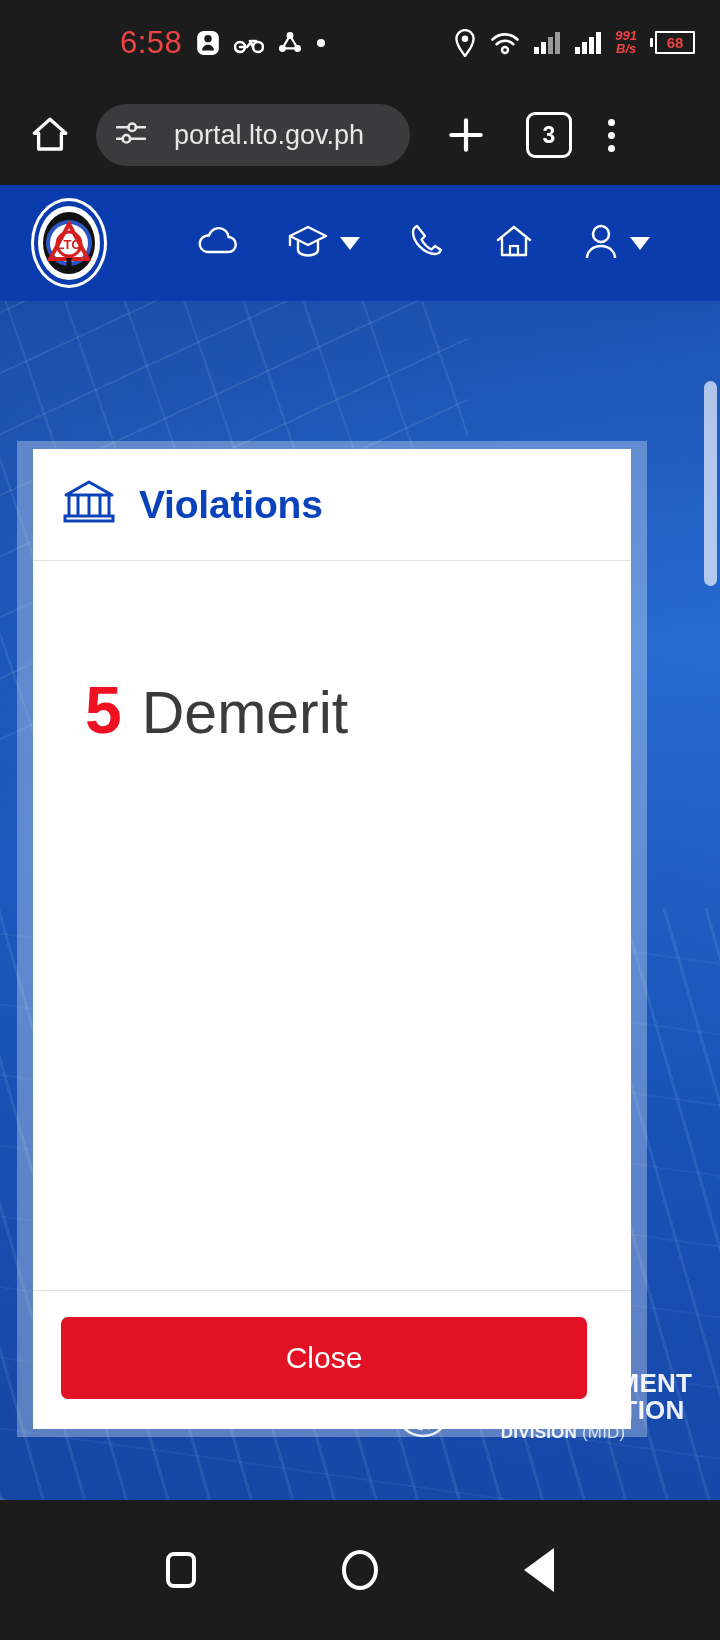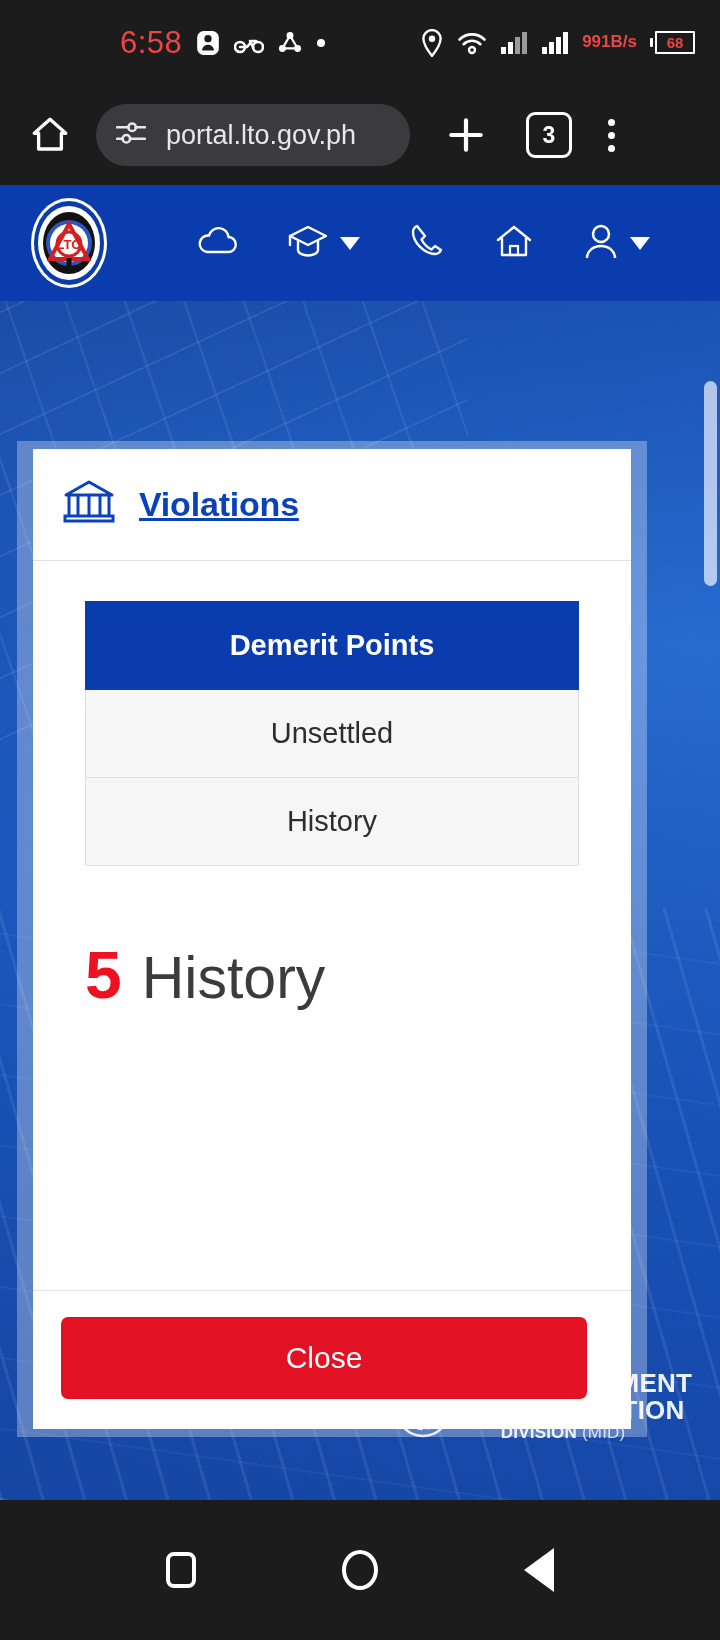--- a/index.html
+++ b/index.html
@@ -21,43 +21,43 @@
     position: absolute; left: 120px; top: 0; height: 85px;
     display: flex; align-items: center; gap: 13px;
   }
   .status-clock { font-size: 31px; font-weight: 400; letter-spacing: .5px; }
   .si { display: inline-flex; align-items: center; justify-content: center; }
   .status-right {
     position: absolute; right: 25px; top: 0; height: 85px;
     display: flex; align-items: center; gap: 13px;
   }
   .net-rate {
-    display: flex; flex-direction: row; align-items: center;
-    line-height: .98; font-size: 17px; font-weight: 600;
+    display: flex; flex-direction: column; align-items: center;
+    line-height: .98; font-size: 13px; font-weight: 600; font-style: italic;
   }
   .batt {
     display: flex; align-items: center; gap: 2px;
   }
   .batt-body {
     border: 2.4px solid #fff; border-radius: 1px;
     padding: 1px 4px; font-size: 15px; font-weight: 700;
     min-width: 40px; text-align: center; line-height: 1.18;
   }
   .batt-tip { width: 3px; height: 9px; background: #fff; border-radius: 1px; }
 
   
   .browser-bar {
     position: absolute; top: 85px; left: 0; width: 720px; height: 100px;
     background: #1c1c1c; display: flex; align-items: center;
   }
   .home-btn { margin-left: 22px; width: 56px; display: flex; justify-content: center; }
   .url-pill {
     margin-left: 18px; height: 62px; flex: 0 0 auto; width: 314px;
     background: #3b3b3e; border-radius: 31px;
-    display: flex; align-items: center; padding: 0 20px; gap: 20px;
+    display: flex; align-items: center; padding: 0 20px; gap: 28px;
   }
   .url-text {
     color: #e8e8e8; font-size: 27px; white-space: nowrap;
     overflow: hidden; text-overflow: ellipsis;
   }
   .plus-btn { margin-left: 30px; width: 52px; display: flex; justify-content: center; }
   .tabs-btn {
     margin-left: 34px; width: 46px; height: 46px;
     border: 3px solid #fff; border-radius: 9px;
     display: flex; align-items: center; justify-content: center;
@@ -123,21 +123,21 @@
   }
   .modal {
     position: absolute; left: 16px; top: 8px; width: 598px; height: 980px;
     background: #fff; display: flex; flex-direction: column;
   }
   .modal-header {
     height: 112px; display: flex; align-items: center; gap: 22px;
     padding: 0 28px; border-bottom: 1px solid #e2e2e2;
   }
   .modal-title {
-    color: #0a42bb; font-size: 34px; font-weight: 700; letter-spacing: -.2px; text-decoration: underline;
+    color: #0a42bb; font-size: 39px; font-weight: 700; letter-spacing: -.2px;
   }
   .modal-body { flex: 1; padding: 40px 52px 0 52px; }
 
   .lg-header {
     background: #0b3cad; color: #fff; text-align: center;
     font-size: 29px; font-weight: 700; padding: 27px 10px;
     border: 1px solid #0b3cad;
   }
   .lg-item {
     background: #f6f6f6; color: #2d2d2d; text-align: center;
@@ -413,29 +413,24 @@
             <svg width="56" height="52" viewBox="0 0 56 52">
               <path d="M28 5 5 18h46z" fill="none" stroke="#0a42bb" stroke-width="3" stroke-linejoin="round"></path>
               <path d="M8 18v21M17 18v21M28 18v21M39 18v21M48 18v21" stroke="#0a42bb" stroke-width="3"></path>
               <rect x="4" y="39" width="48" height="5" fill="none" stroke="#0a42bb" stroke-width="3"></rect>
             </svg>
           </span>
           <span class="modal-title">Violations</span>
         </div>
 
         <div class="modal-body">
-          <div>
-            <div class="lg-header">Demerit Points</div>
-            <div class="lg-item">Unsettled</div>
-            <div class="lg-item">History</div>
-          </div>
 
           <div class="points-row">
             <span class="points-num">5</span>
-            <span class="points-label">History</span>
+            <span class="points-label">Demerit</span>
           </div>
         </div>
 
         <div class="modal-footer">
           <button class="close-btn">Close</button>
         </div>
 
       </div>
     </div>
   </div>

